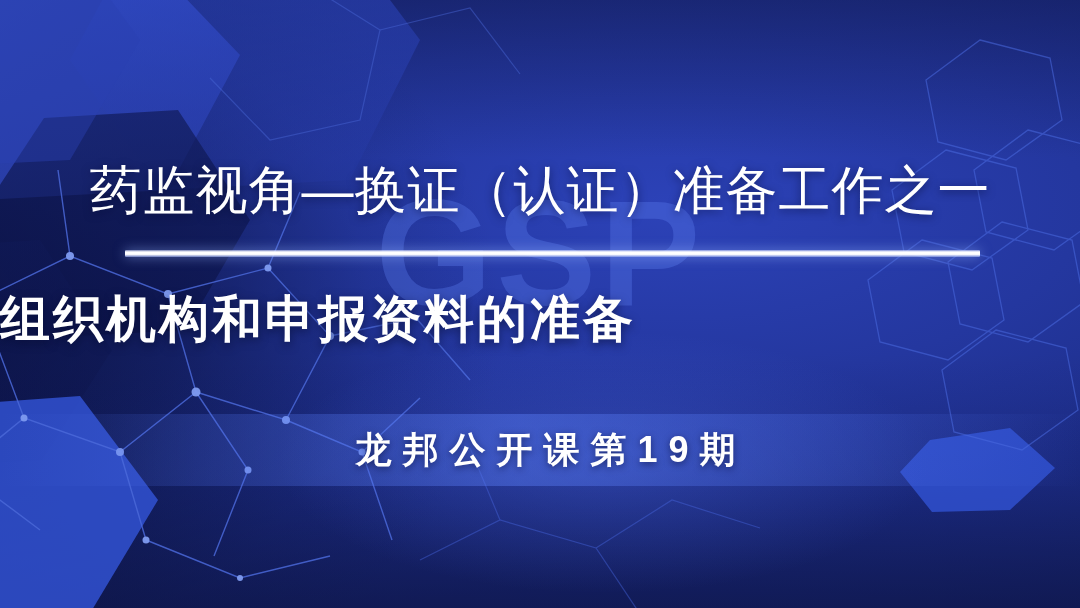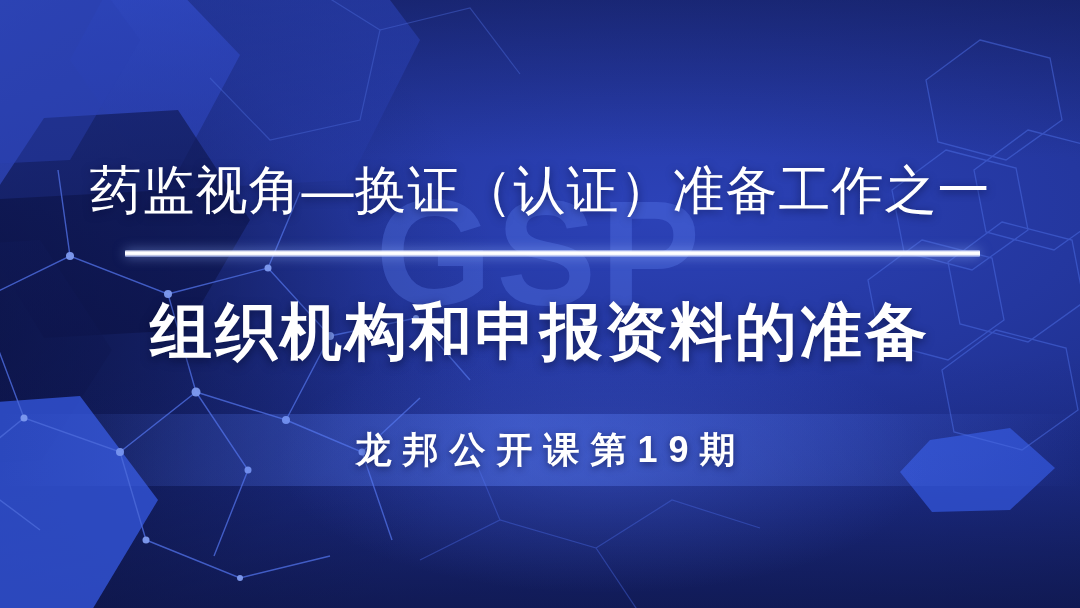--- a/index.html
+++ b/index.html
@@ -93,25 +93,25 @@
     background: linear-gradient(to bottom,
       rgba(190,205,255,0.55) 0%,
       #ffffff 28%,
       #ffffff 62%,
       rgba(150,172,245,0.65) 100%);
     box-shadow: 0 0 12px rgba(150,180,255,0.55);
   }
 
   .headline {
     position: absolute;
-    top: 280px;
-    left: 0; right: 0;
-    text-align: center;
+    top: 274px;
+    left: 0; right: 0;
+    text-align: left;
     color: #ffffff;
-    font-size: 62px;
+    font-size: 50px;
     font-weight: bold;
     line-height: 1.16;
     letter-spacing: 3px;
     white-space: nowrap;
     text-shadow: 0 3px 10px rgba(5,10,45,0.60);
     font-family: "Liberation Sans", "DejaVu Sans", sans-serif;
   }
 
   .subtitle-band {
     position: absolute;

